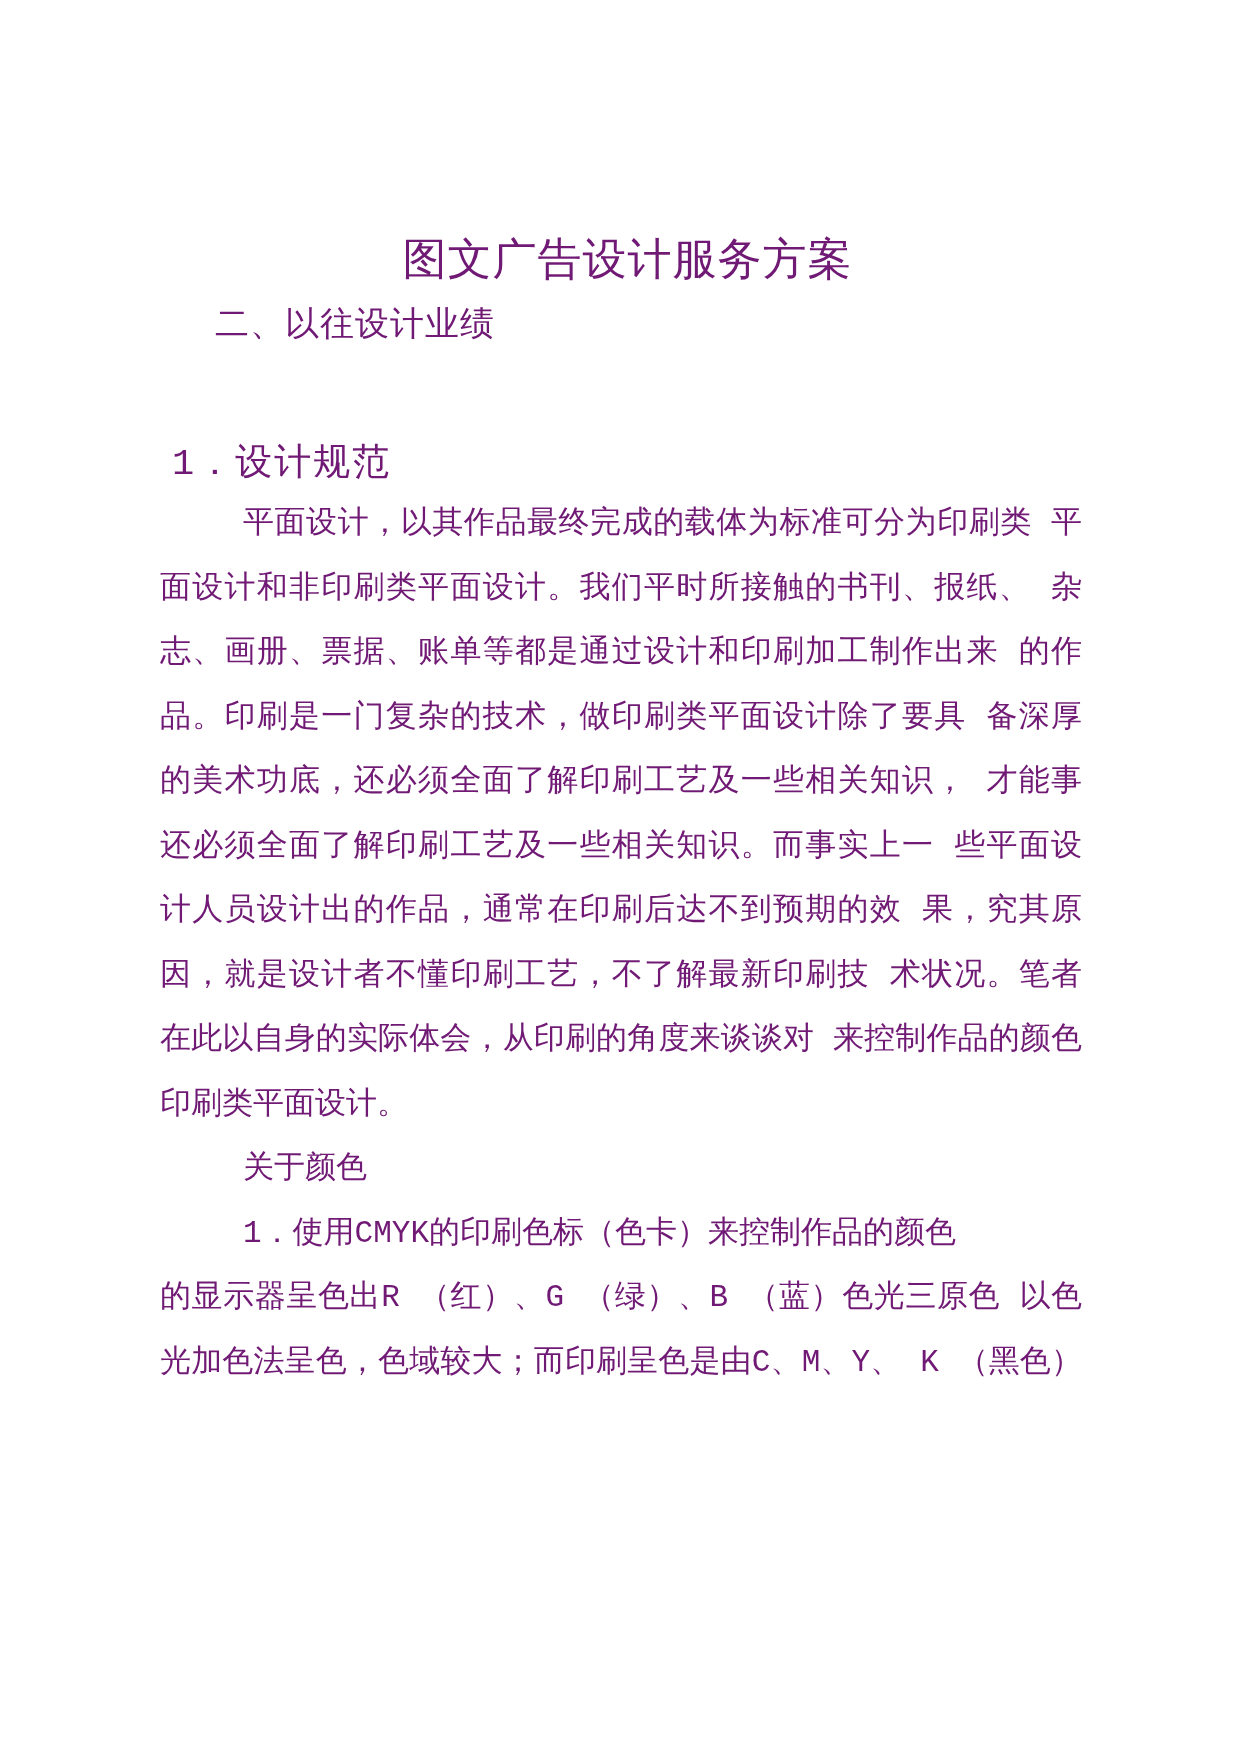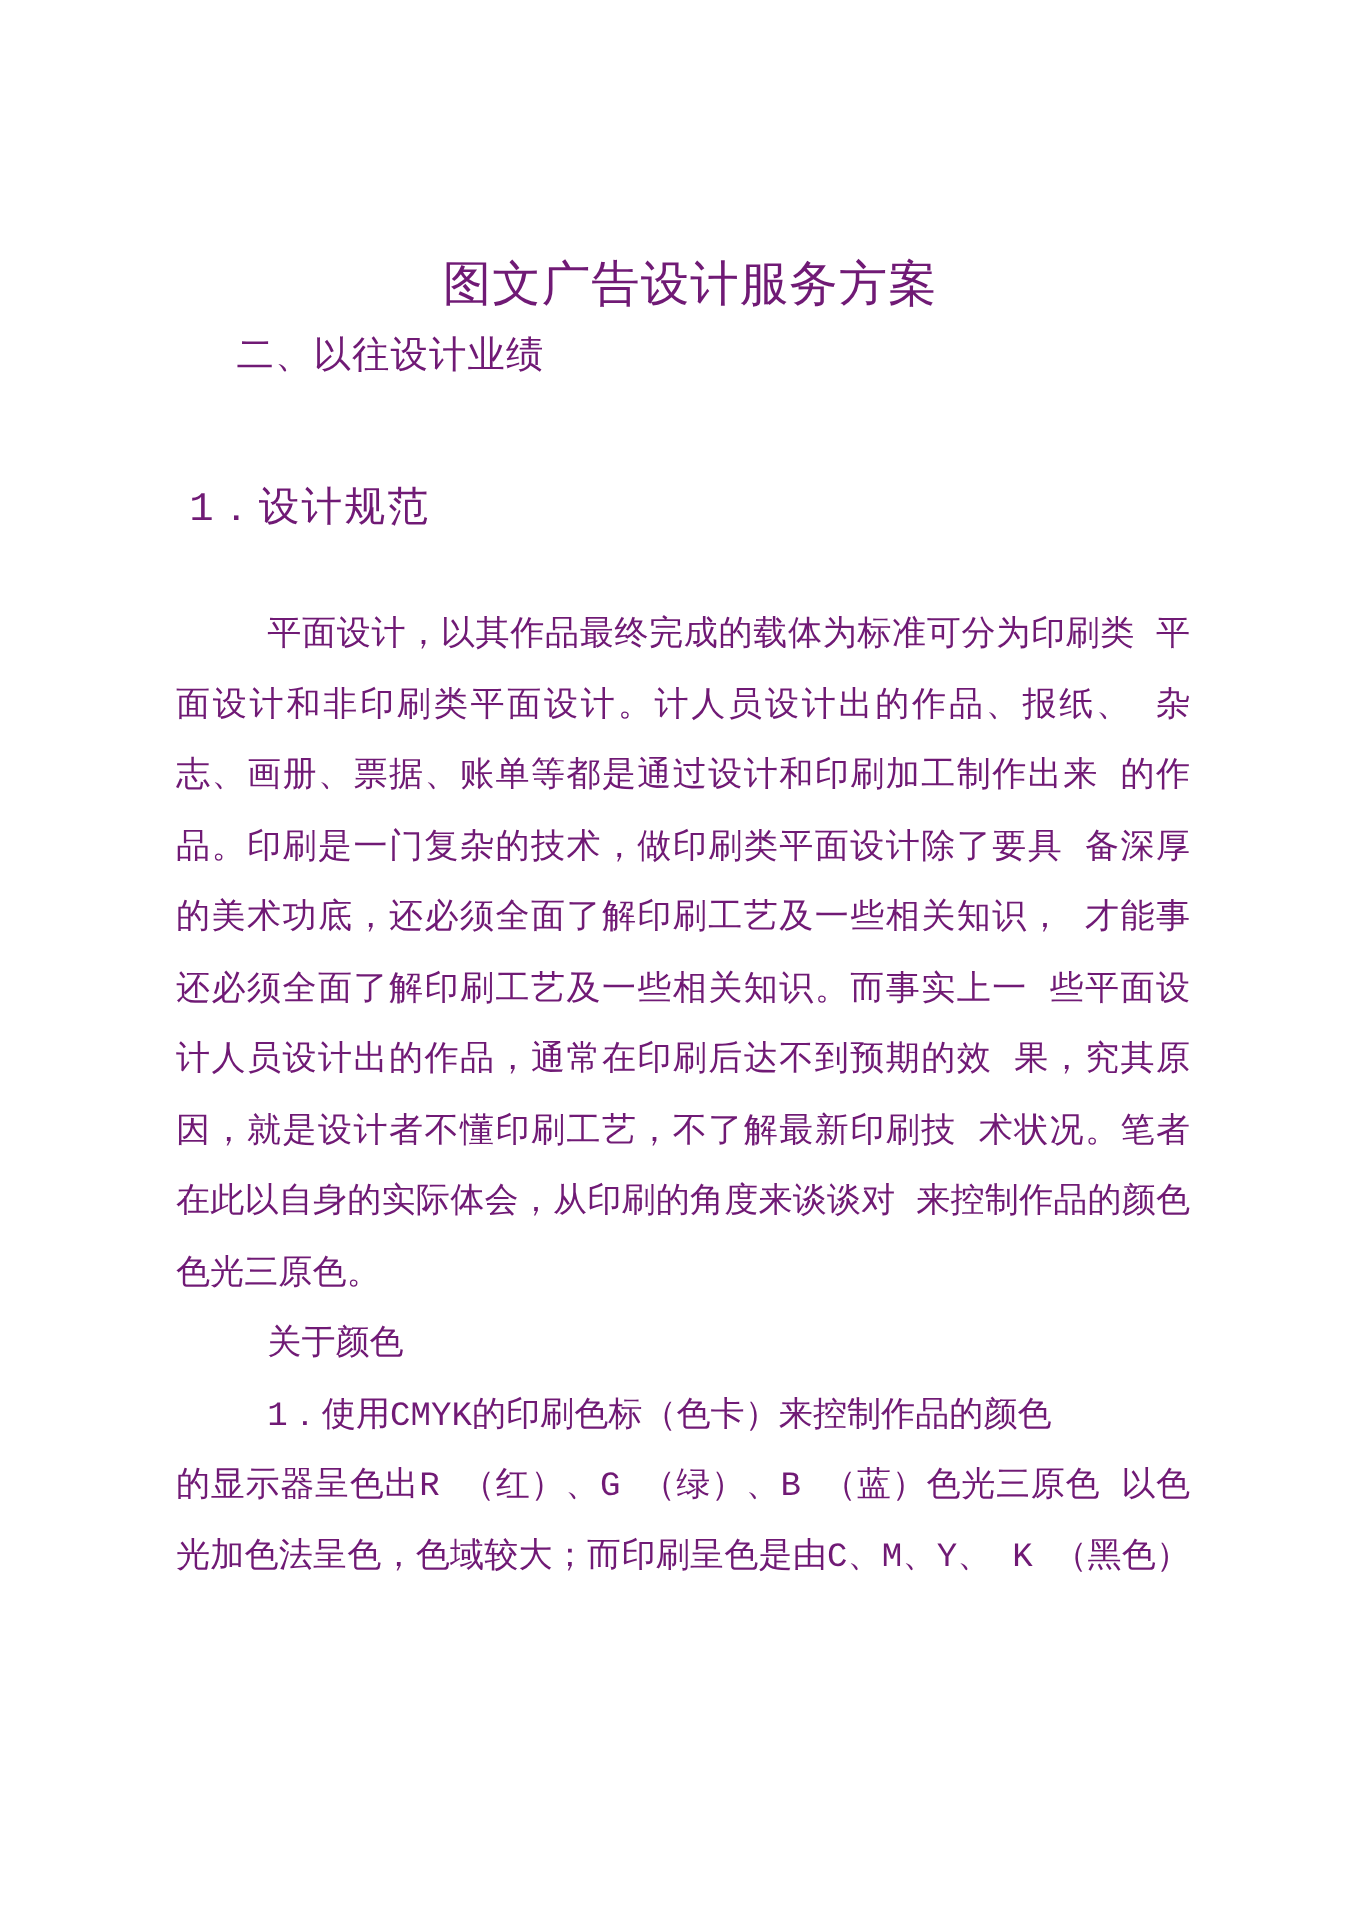--- a/index.html
+++ b/index.html
@@ -48,21 +48,21 @@
     margin: 0;
     font-size: 37px;
     font-weight: 400;
     line-height: 54px;
     letter-spacing: 2px;
     white-space: nowrap;
     text-align: center;
   }
   .body-text {
     position: absolute;
-    top: 546px;
+    top: 492px;
     left: 160px;
     width: 922px;
     font-size: 31px;
     line-height: 64.5px;
   }
   .ln {
     margin: 0;
     padding: 0;
   }
   .ln.j {
@@ -79,28 +79,28 @@
 <div class="page">
 
   <h1 class="title">图文广告设计服务方案</h1>
 
   <div class="subtitle">二、以往设计业绩</div>
 
   <h2 class="heading">1．设计规范</h2>
 
   <div class="body-text">
     <p class="ln i j">平面设计，以其作品最终完成的载体为标准可分为印刷类 平</p>
-    <p class="ln j">面设计和非印刷类平面设计。计人员设计出的作品、报纸、 杂</p>
+    <p class="ln j">面设计和非印刷类平面设计。我们平时所接触的书刊、报纸、 杂</p>
     <p class="ln j">志、画册、票据、账单等都是通过设计和印刷加工制作出来 的作</p>
     <p class="ln j">品。印刷是一门复杂的技术，做印刷类平面设计除了要具 备深厚</p>
     <p class="ln j">的美术功底，还必须全面了解印刷工艺及一些相关知识， 才能事</p>
     <p class="ln j">还必须全面了解印刷工艺及一些相关知识。而事实上一 些平面设</p>
     <p class="ln j">计人员设计出的作品，通常在印刷后达不到预期的效 果，究其原</p>
     <p class="ln j">因，就是设计者不懂印刷工艺，不了解最新印刷技 术状况。笔者</p>
     <p class="ln j">在此以自身的实际体会，从印刷的角度来谈谈对 来控制作品的颜色</p>
-    <p class="ln">色光三原色。</p>
+    <p class="ln">印刷类平面设计。</p>
     <p class="ln i">关于颜色</p>
     <p class="ln i">1．使用CMYK的印刷色标（色卡）来控制作品的颜色</p>
     <p class="ln j">的显示器呈色出R （红）、G （绿）、B （蓝）色光三原色 以色</p>
     <p class="ln j">光加色法呈色，色域较大；而印刷呈色是由C、M、Y、 K （黑色）</p>
   </div>
 
 </div>
 
 </body></html>

